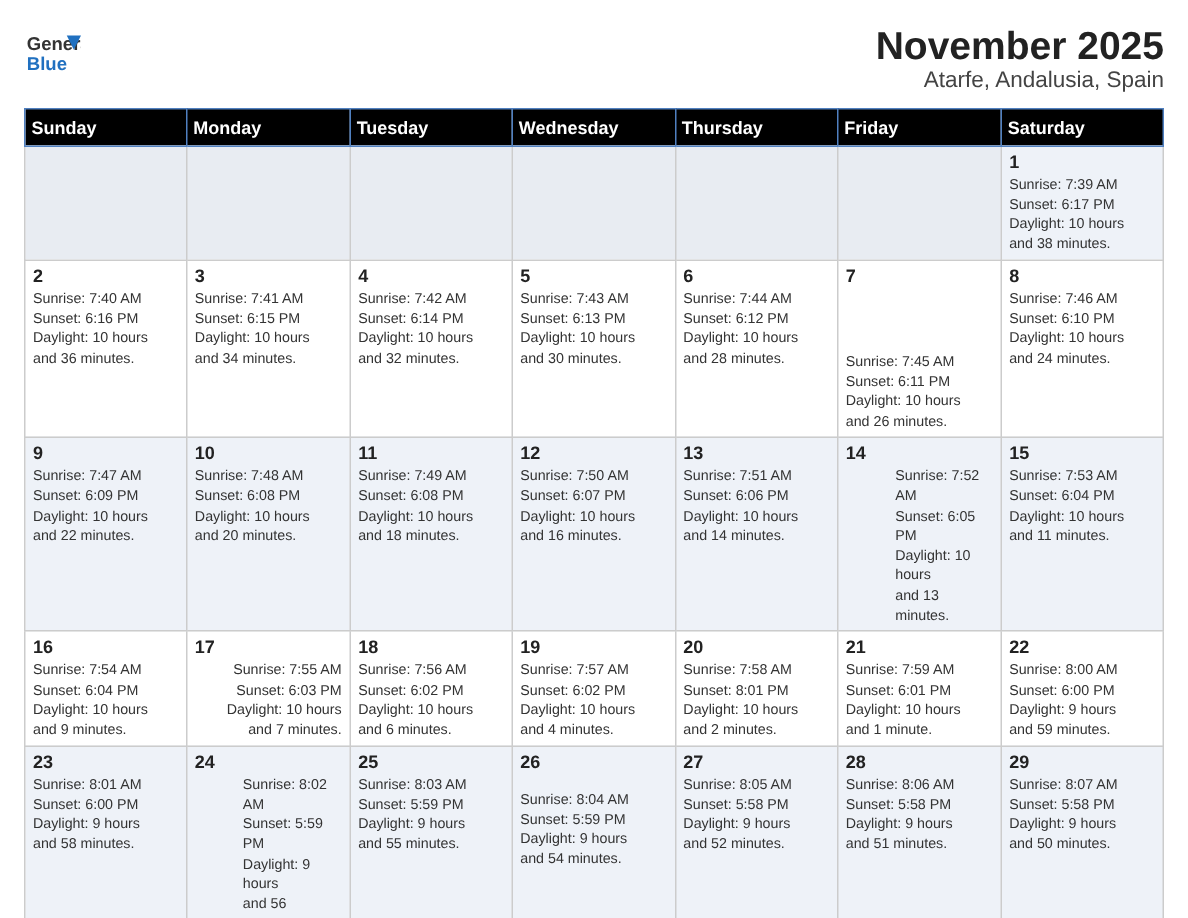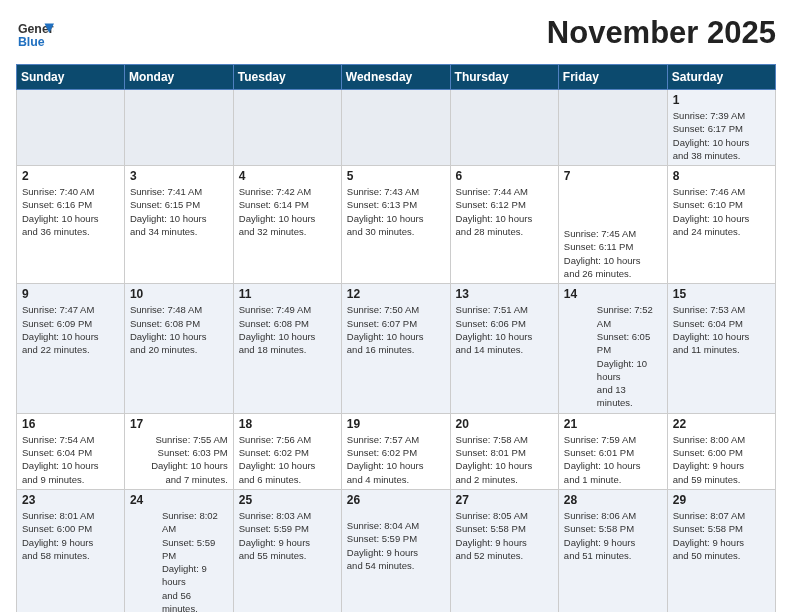--- a/index.html
+++ b/index.html
@@ -28,36 +28,36 @@
       gap: 4px;
     }
     .logo-icon {
       width: 38px;
       height: 38px;
     }
     .title-block {
       text-align: right;
     }
     .month-year {
-      font-size: 31px;
+      font-size: 26px;
       font-weight: bold;
       color: #222;
       line-height: 1.1;
     }
     .location {
       font-size: 15px;
       color: #444;
     }
     .calendar {
       width: 100%;
       border-collapse: collapse;
       border: 1px solid #ccc;
     }
     .calendar th {
-      background: #0c4a6e;
+      background: #000000;
       color: #fff;
       font-size: 12px;
       font-weight: bold;
       padding: 5px 4px;
       text-align: left;
       border: 1px solid #5080c0;
     }
     .calendar td {
       border: 1px solid #ccc;
       vertical-align: top;
@@ -97,20 +97,21 @@
   <div class="header">
     <div class="logo">
       <svg class="logo-icon" viewBox="0 0 40 40" xmlns="http://www.w3.org/2000/svg">
         <text x="2" y="18" font-size="13" font-weight="bold" fill="#333" font-family="Arial">General</text>
         <text x="2" y="32" font-size="13" font-weight="bold" fill="#2070c0" font-family="Arial">Blue</text>
         <polygon points="30,8 40,8 35,18" fill="#2070c0"></polygon>
       </svg>
     </div>
     <div class="title-block">
       <div class="month-year">November 2025</div>
+      <div class="location">Atarfe, Andalusia, Spain</div>
     </div>
   </div>
 
   <table class="calendar">
     <thead>
       <tr>
         <th>Sunday</th>
         <th>Monday</th>
         <th>Tuesday</th>
         <th>Wednesday</th>

